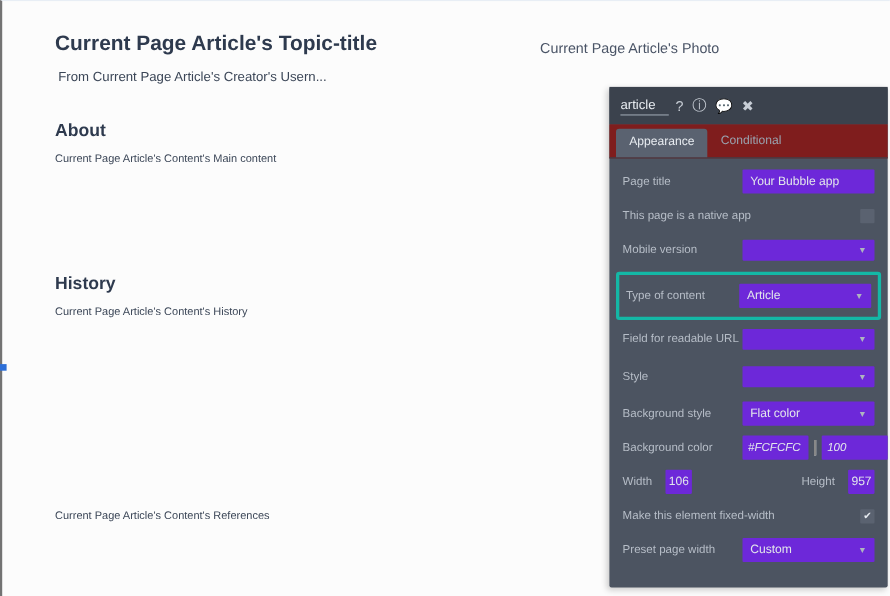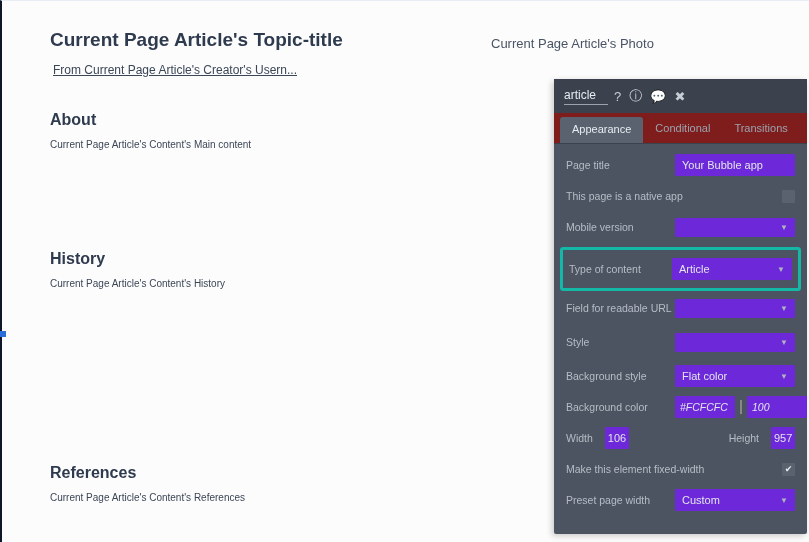--- a/index.html
+++ b/index.html
@@ -7,21 +7,21 @@
     font-family: -apple-system, BlinkMacSystemFont, "Segoe UI", Arial, sans-serif;
     background: #fcfcfc;
     width: 809px;
     height: 542px;
     overflow: hidden;
     position: relative;
     color: #2e3a4e;
   }
   .page-canvas {
     padding: 28px 48px;
-    border-left: 2px solid #0f172a;
+    border-left: 2px solid #737373;
     border-top: 1px solid #e8eef5;
     min-height: 542px;
     position: relative;
   }
   .marker {
     position: absolute;
     left: -2px;
     top: 330px;
     width: 6px;
     height: 6px;
@@ -37,21 +37,20 @@
     left: 489px;
     top: 35px;
     font-size: 13px;
     color: #4a5466;
   }
   .from-line {
     font-size: 12px;
     color: #3b4657;
     margin-top: 12px;
     margin-left: 3px;
-    text-decoration: underline;
   }
   .section {
     margin-top: 34px;
   }
   .section.history { margin-top: 100px; }
   .section.references { margin-top: 175px; }
   .section-title {
     font-size: 16px;
     font-weight: 600;
     color: #2e3a4e;
@@ -212,40 +211,38 @@
     <div class="section-title">About</div>
     <div class="section-content">Current Page Article's Content's Main content</div>
   </div>
 
   <div class="section history">
     <div class="section-title">History</div>
     <div class="section-content">Current Page Article's Content's History</div>
   </div>
 
   <div class="section references">
-    <div class="section-title">References</div>
     <div class="section-content">Current Page Article's Content's References</div>
   </div>
 </div>
 
 <div class="inspector">
   <div class="insp-header">
     <div class="insp-title">article</div>
     <div class="insp-icons">
       <span>?</span>
       <span>ⓘ</span>
       <span>💬</span>
       <span>✖</span>
     </div>
   </div>
 
   <div class="tabs">
     <div class="tab active">Appearance</div>
     <div class="tab">Conditional</div>
-    <div class="tab">Transitions</div>
   </div>
 
   <div class="body">
 
     <div class="row">
       <div class="lbl">Page title</div>
       <div class="ctrl"><input class="textin" value="Your Bubble app" style=""></div>
     </div>
 
     <div class="row">

